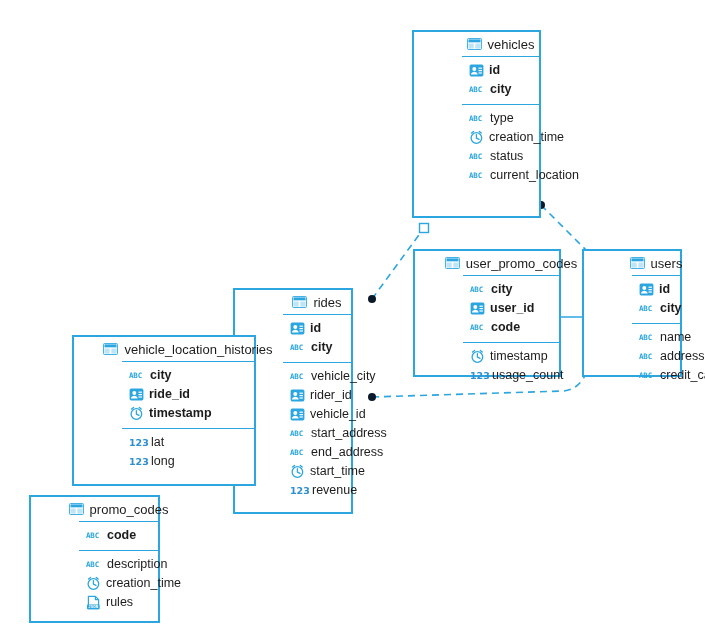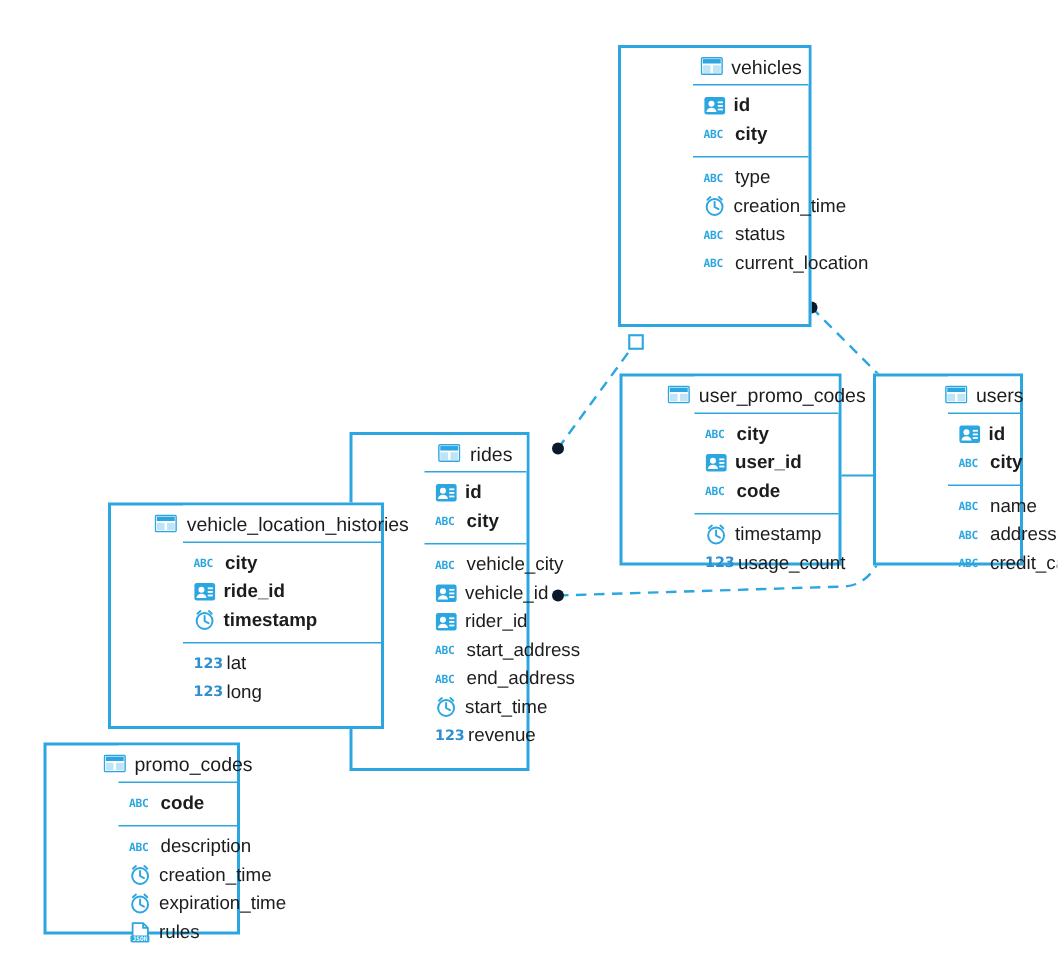--- a/index.html
+++ b/index.html
@@ -315,32 +315,32 @@
         </div>
         <div class="field">
           <svg class="ficon" viewBox="0 0 15 15">
             <rect x="0.6" y="1.6" width="13.8" height="11.8" rx="1.6" fill="#2ba6e0"></rect>
             <circle cx="5.3" cy="6.1" r="2.0" fill="#ffffff"></circle>
             <path d="M1.9 11.6c0.3-2.0 1.8-2.8 3.4-2.8s3.1 0.8 3.4 2.8z" fill="#ffffff"></path>
             <rect x="9.5" y="4.6" width="3.4" height="1.2" fill="#ffffff"></rect>
             <rect x="9.5" y="7.0" width="3.4" height="1.2" fill="#ffffff"></rect>
             <rect x="9.5" y="9.4" width="3.4" height="1.2" fill="#ffffff"></rect>
           </svg>
+          <span class="field-label">rider_id</span>
+        </div>
+        <div class="field">
+          <svg class="ficon" viewBox="0 0 15 15">
+            <rect x="0.6" y="1.6" width="13.8" height="11.8" rx="1.6" fill="#2ba6e0"></rect>
+            <circle cx="5.3" cy="6.1" r="2.0" fill="#ffffff"></circle>
+            <path d="M1.9 11.6c0.3-2.0 1.8-2.8 3.4-2.8s3.1 0.8 3.4 2.8z" fill="#ffffff"></path>
+            <rect x="9.5" y="4.6" width="3.4" height="1.2" fill="#ffffff"></rect>
+            <rect x="9.5" y="7.0" width="3.4" height="1.2" fill="#ffffff"></rect>
+            <rect x="9.5" y="9.4" width="3.4" height="1.2" fill="#ffffff"></rect>
+          </svg>
           <span class="field-label">vehicle_id</span>
-        </div>
-        <div class="field">
-          <svg class="ficon" viewBox="0 0 15 15">
-            <rect x="0.6" y="1.6" width="13.8" height="11.8" rx="1.6" fill="#2ba6e0"></rect>
-            <circle cx="5.3" cy="6.1" r="2.0" fill="#ffffff"></circle>
-            <path d="M1.9 11.6c0.3-2.0 1.8-2.8 3.4-2.8s3.1 0.8 3.4 2.8z" fill="#ffffff"></path>
-            <rect x="9.5" y="4.6" width="3.4" height="1.2" fill="#ffffff"></rect>
-            <rect x="9.5" y="7.0" width="3.4" height="1.2" fill="#ffffff"></rect>
-            <rect x="9.5" y="9.4" width="3.4" height="1.2" fill="#ffffff"></rect>
-          </svg>
-          <span class="field-label">rider_id</span>
         </div>
         <div class="field">
           <span class="abc-icon">ABC</span>
           <span class="field-label">start_address</span>
         </div>
         <div class="field">
           <span class="abc-icon">ABC</span>
           <span class="field-label">end_address</span>
         </div>
         <div class="field">
@@ -430,29 +430,20 @@
           <svg class="ficon" viewBox="0 0 15 15">
             <circle cx="7.4" cy="8.0" r="5.3" fill="#ffffff" stroke="#2ba6e0" stroke-width="1.3"></circle>
             <path d="M7.4 4.6 L7.4 8.0 L10.0 9.4" fill="none" stroke="#2ba6e0" stroke-width="1.3" stroke-linecap="round"></path>
             <path d="M2.6 3.1 L4.6 1.4" fill="none" stroke="#2ba6e0" stroke-width="1.3" stroke-linecap="round"></path>
             <path d="M12.2 3.1 L10.3 1.4" fill="none" stroke="#2ba6e0" stroke-width="1.3" stroke-linecap="round"></path>
           </svg>
           <span class="field-label">creation_time</span>
         </div>
         <div class="field">
           <svg class="ficon" viewBox="0 0 15 15">
-            <circle cx="7.4" cy="8.0" r="5.3" fill="#ffffff" stroke="#2ba6e0" stroke-width="1.3"></circle>
-            <path d="M7.4 4.6 L7.4 8.0 L10.0 9.4" fill="none" stroke="#2ba6e0" stroke-width="1.3" stroke-linecap="round"></path>
-            <path d="M2.6 3.1 L4.6 1.4" fill="none" stroke="#2ba6e0" stroke-width="1.3" stroke-linecap="round"></path>
-            <path d="M12.2 3.1 L10.3 1.4" fill="none" stroke="#2ba6e0" stroke-width="1.3" stroke-linecap="round"></path>
-          </svg>
-          <span class="field-label">expiration_time</span>
-        </div>
-        <div class="field">
-          <svg class="ficon" viewBox="0 0 15 15">
             <path d="M2.4 1.4 h7.0 l3.2 3.2 v9.0 h-10.2 z" fill="#ffffff" stroke="#2ba6e0" stroke-width="1.2" stroke-linejoin="round"></path>
             <path d="M9.4 1.4 v3.2 h3.2" fill="none" stroke="#2ba6e0" stroke-width="1.2" stroke-linejoin="round"></path>
             <rect x="1.0" y="9.6" width="12.6" height="4.6" rx="0.8" fill="#2ba6e0"></rect>
             <text x="7.3" y="13.3" font-family="DejaVu Sans Mono, monospace" font-size="4.2" font-weight="bold" fill="#ffffff" text-anchor="middle">JSON</text>
           </svg>
           <span class="field-label">rules</span>
         </div>
       </div>
     </div>
   </div>

